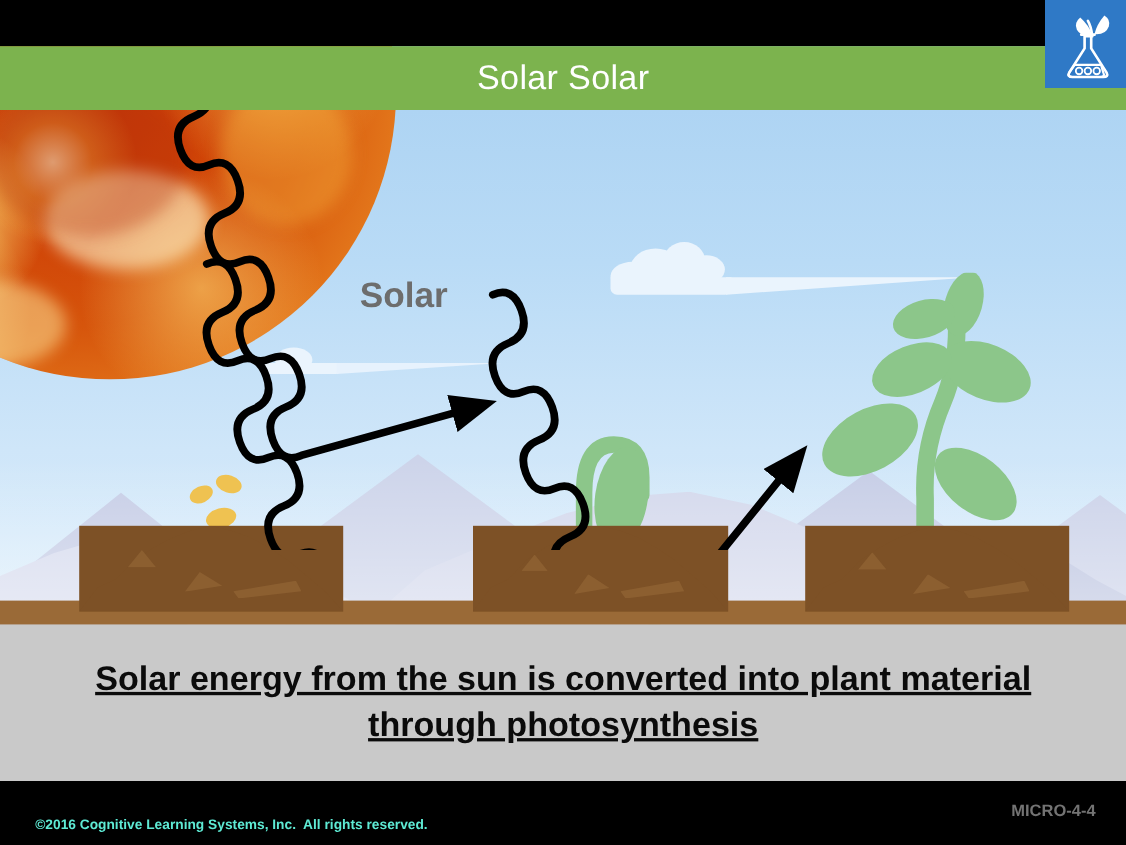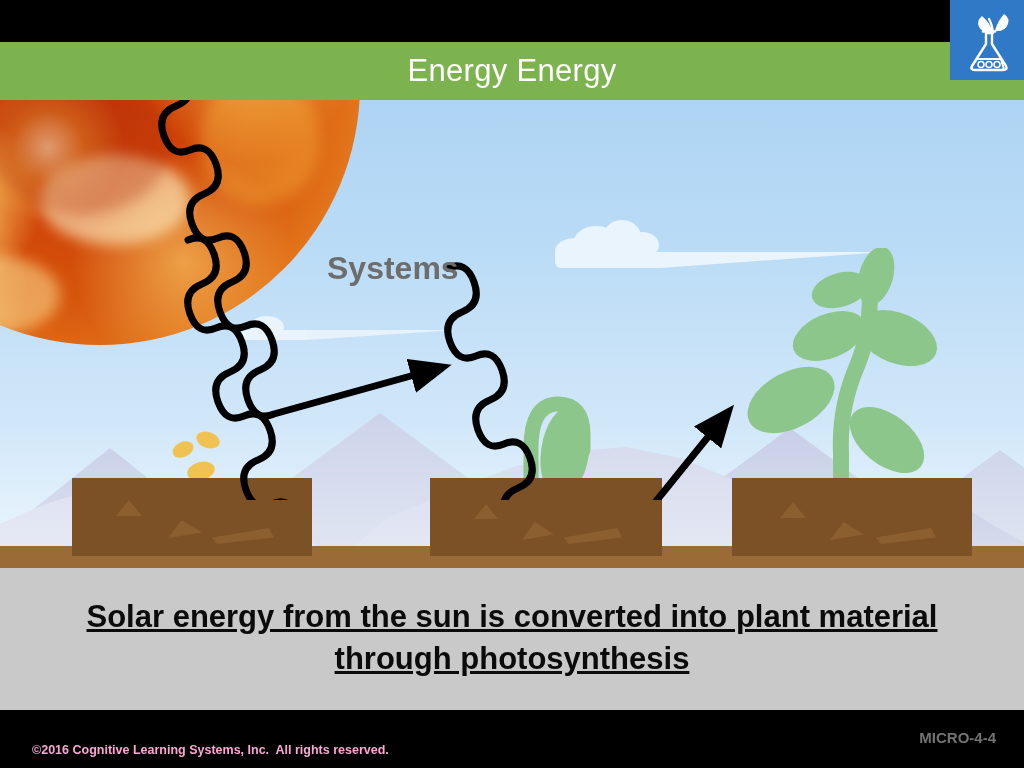--- a/index.html
+++ b/index.html
@@ -184,21 +184,21 @@
     left: 0;
     top: 710px;
     width: 1024px;
     height: 58px;
     background: #000000;
   }
   .copyright {
     position: absolute;
     left: 32px;
     top: 743px;
-    color: #f9a8d4;
+    color: #5eead4;
     font-size: 12.5px;
     font-weight: bold;
     white-space: pre;
   }
   .slide-code {
     position: absolute;
     right: 28px;
     top: 729px;
     color: #737373;
     font-size: 15px;
@@ -339,27 +339,27 @@
                q18 -8 26 14 q8 22 -12 30 q-20 8 -12 30 q8 22 26 14
                L306 528" fill="none" stroke="#000000" stroke-width="7" stroke-linecap="round" marker-end="url(#arrowhead)" transform="translate(0,-20)"></path>
 
       <path d="M308 228 q18 -8 26 14 q8 22 -12 30 q-20 8 -12 30 q8 22 26 14
                q18 -8 26 14 q8 22 -12 30 q-20 8 -12 30 q8 22 26 14
                q18 -8 26 14 q8 22 -12 30 q-20 8 -12 30 q8 22 26 14
                q18 -8 26 14 q8 22 -12 30 q-20 8 -12 30 q8 22 26 14
                L572 392" fill="none" stroke="#000000" stroke-width="7" stroke-linecap="round" marker-end="url(#arrowhead)"></path>
     </svg>
 
-    <div class="energy-label">Systems</div>
+    <div class="energy-label">Solar</div>
 
   </div>
 
   <div class="topbar"></div>
   <div class="greenband"></div>
-  <div class="slide-title">Energy Energy</div>
+  <div class="slide-title">Solar Solar</div>
 
   <div class="logo-badge">
     <svg width="74" height="80" viewBox="0 0 74 80">
 
       <path d="M32 16 q8 7 11 16 q-10 2 -14 -5 q-3 -6 3 -11 Z" fill="#ffffff"></path>
       <path d="M54 14 q-7 8 -9 17 q10 1 13 -7 q2 -6 -4 -10 Z" fill="#ffffff"></path>
       <path d="M43 33 q-1 -9 -4 -14" stroke="#ffffff" stroke-width="2.4" fill="none" stroke-linecap="round"></path>
 
       <path d="M36 33 L36 44 L22 66 q-2 4 3 4 L53 70 q5 0 3 -4 L42 44 L42 33 Z" fill="none" stroke="#ffffff" stroke-width="2.4" stroke-linejoin="round"></path>
       <path d="M33 31.5 L45 31.5" stroke="#ffffff" stroke-width="2.6" stroke-linecap="round"></path>

